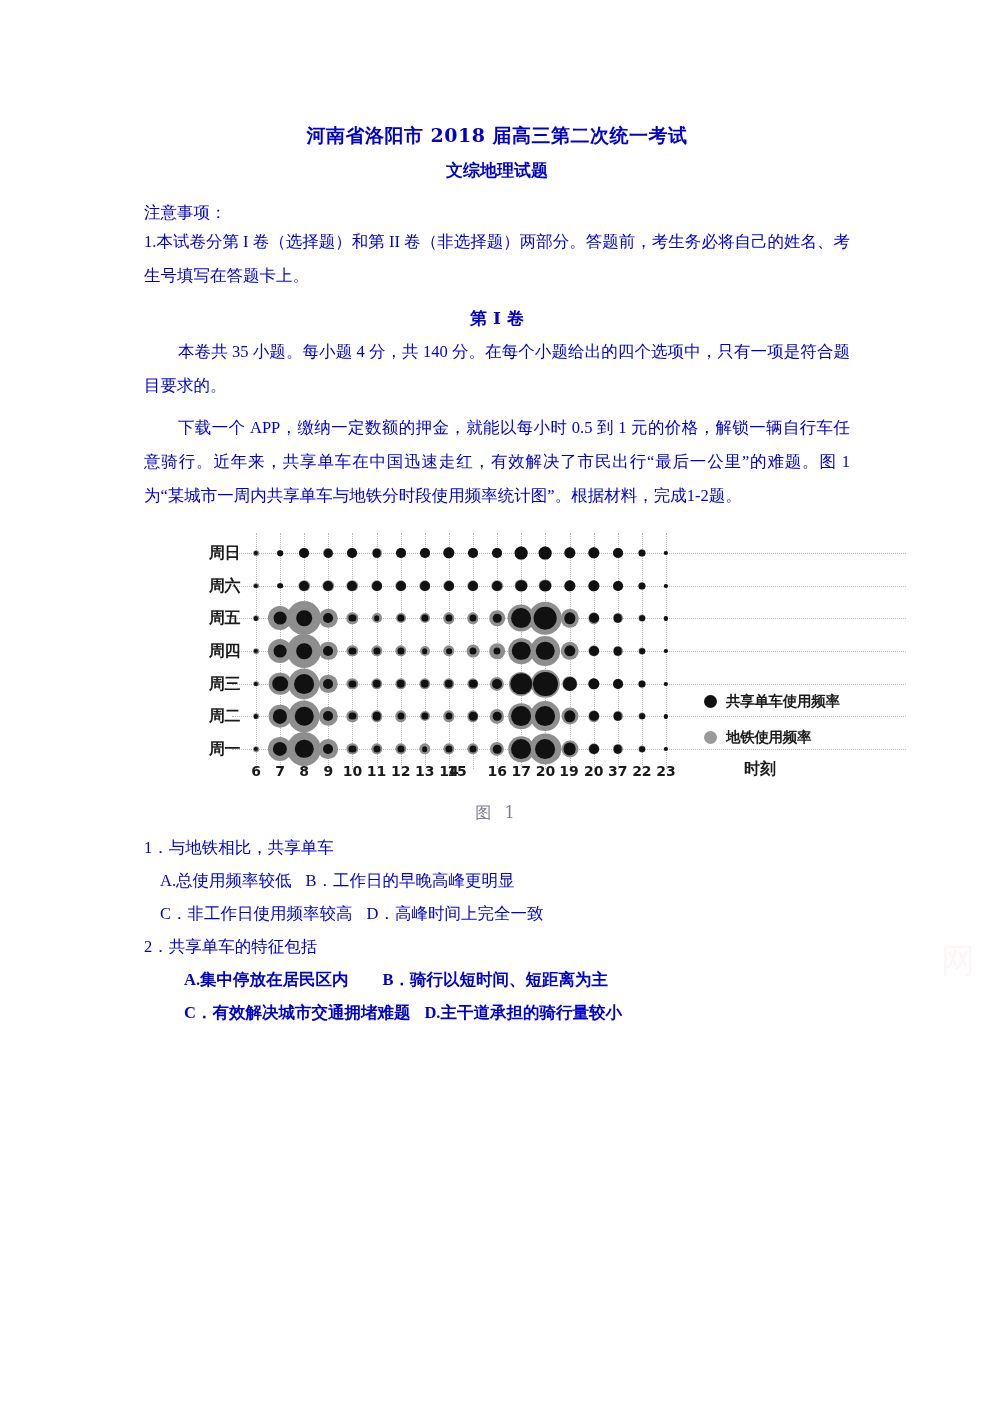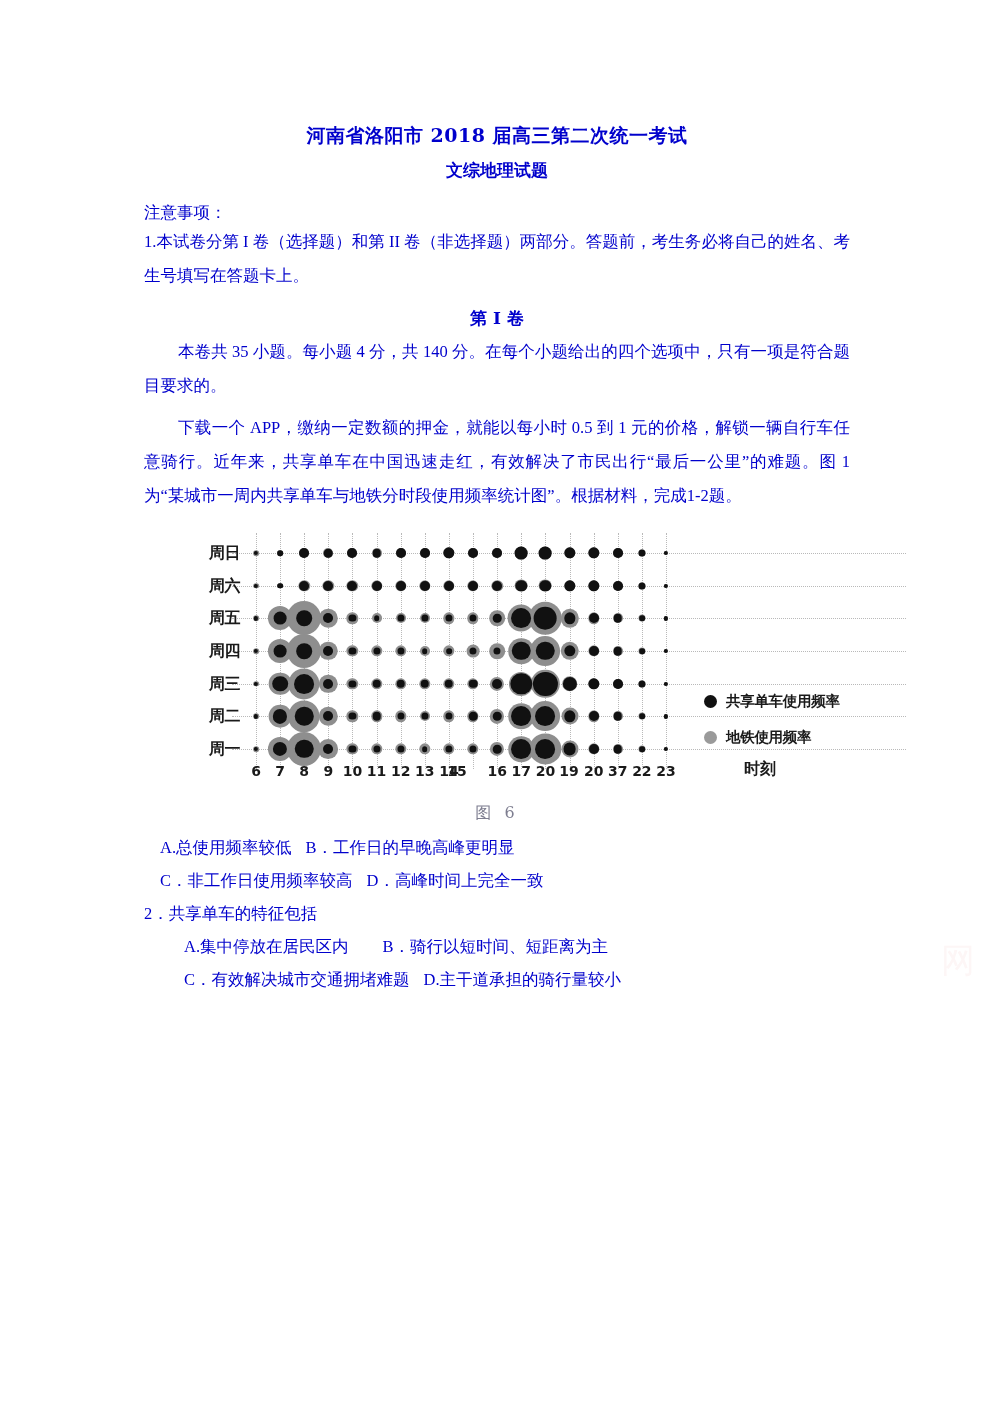--- a/index.html
+++ b/index.html
@@ -73,21 +73,21 @@
     line-height:33px;
     margin:0;
   }
   .q-opts{
     color:#0000cc;
     font-size:16.5px;
     line-height:33px;
     margin:0;
     padding-left:16px;
   }
-  .q-opts.deep{padding-left:40px;}
+  .q-opts.deep{padding-left:40px;font-weight:bold;}
   .opt-gap{display:inline-block;width:14px;}
   .opt-gap-wide{display:inline-block;width:34px;}
   
   .figure-wrap{
     position:relative;
     margin-top:18px;
     width:706px;
     height:300px;
   }
   .chart{
@@ -517,24 +517,25 @@
           <div class="xlab" style="left: 313.176px;">16</div>
           <div class="xlab" style="left: 337.294px;">17</div>
           <div class="xlab" style="left: 361.412px;">20</div>
           <div class="xlab" style="left: 385px; text-align: center;">19</div>
           <div class="xlab" style="left: 409.647px;">20</div>
           <div class="xlab" style="left: 433.765px;">37</div>
           <div class="xlab" style="left: 457.882px;">22</div>
           <div class="xlab" style="left: 482px;">23</div>
           <div class="xaxis-title">时刻</div>
         </div>
-      <div class="fig-caption">图 6</div>
+      <div class="fig-caption">图 1</div>
     </div>
 
     <div>
+      <p class="q-stem"><span>1．</span><span>与地铁相比，共享单车</span></p>
       <p class="q-opts"><span>A.总使用频率较低</span><span class="opt-gap"></span><span>B．工作日的早晚高峰更明显</span></p>
       <p class="q-opts"><span>C．非工作日使用频率较高</span><span class="opt-gap"></span><span>D．高峰时间上完全一致</span></p>
     </div>
 
     <div>
       <p class="q-stem"><span>2．</span><span>共享单车的特征包括</span></p>
       <p class="q-opts deep"><span>A.集中停放在居民区内</span><span class="opt-gap-wide"></span><span>B．骑行以短时间、短距离为主</span></p>
       <p class="q-opts deep"><span>C．有效解决城市交通拥堵难题</span><span class="opt-gap"></span><span>D.主干道承担的骑行量较小</span></p>
     </div>
 

